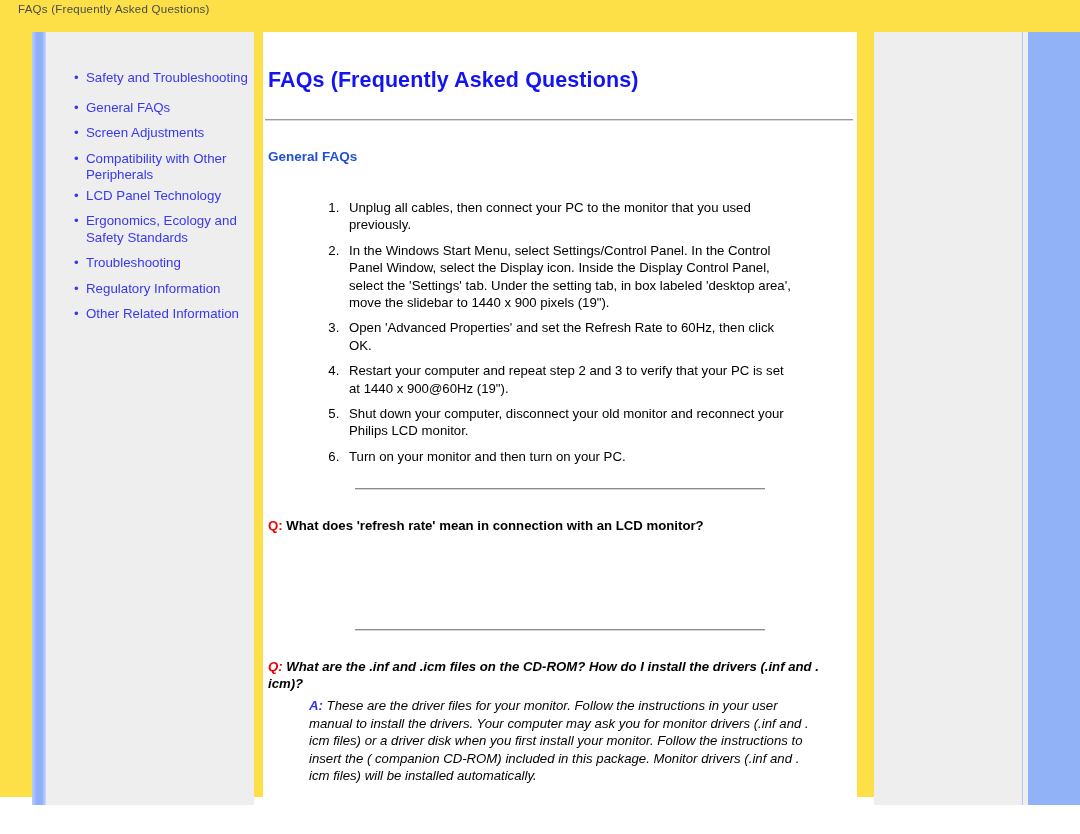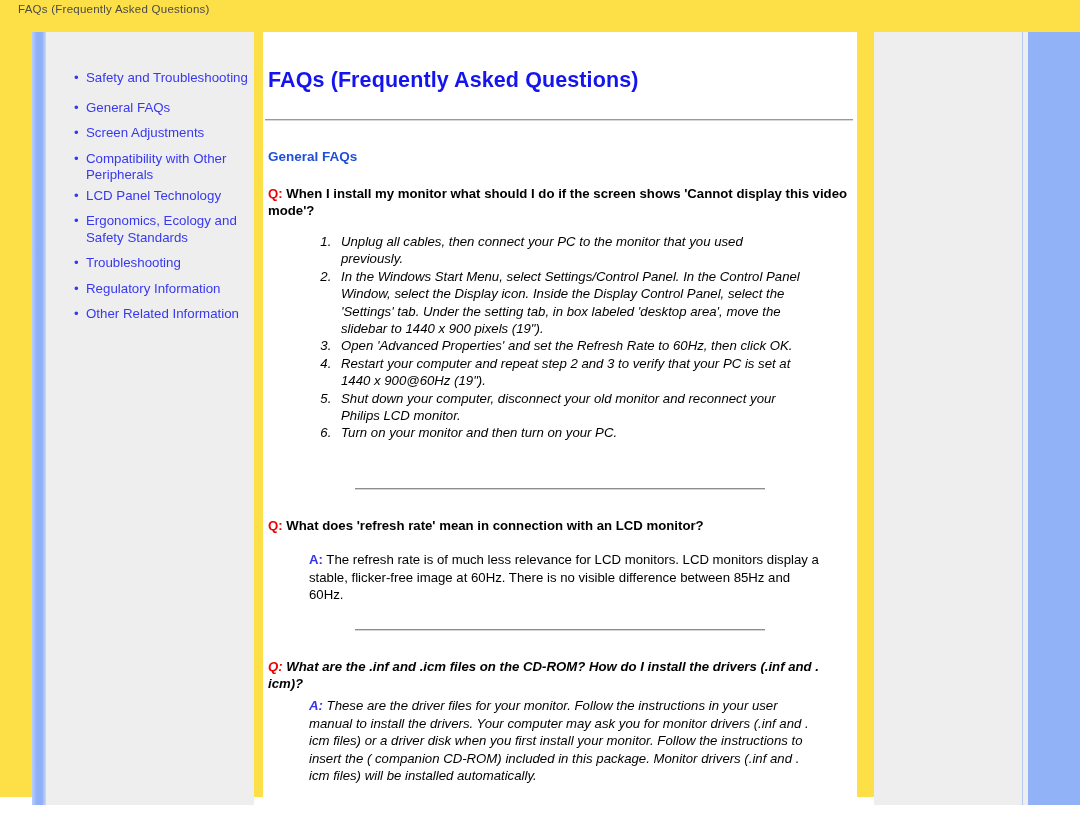--- a/index.html
+++ b/index.html
@@ -133,21 +133,21 @@
   .a-mark { color: #3535e8; font-weight: bold; }
 
   ol.steps {
     margin: 0;
     padding-left: 72px;
     padding-right: 55px;
     font-size: 13.2px;
     line-height: 17.4px;
     color: #000000;
   }
-  ol.steps li { padding-left: 6px; margin: 0; font-style: italic; }
+  ol.steps li { padding-left: 6px; margin: 8px; }
 
   .rule {
     position: absolute;
     left: 92px;
     width: 410px;
     height: 2px;
     background: linear-gradient(to bottom, #8d8d8d 0%, #8d8d8d 50%, #d5d5d5 50%, #d5d5d5 100%);
   }
 
   
@@ -242,44 +242,36 @@
     </ul>
   </div>
 
   <div class="content">
 
     <div class="page-title">FAQs (Frequently Asked Questions)</div>
     <div class="title-rule"></div>
     <div class="section-title">General FAQs</div>
 
     <div class="qa-block" style="top:153px;">
-      <div class="q-line">
-        <span class="q-mark">Q:</span>
-        <span>When I install my monitor what should I do if the screen shows 'Cannot display this video mode'?</span>
-      </div>
       <ol class="steps" style="margin-top:14px;">
         <li>Unplug all cables, then connect your PC to the monitor that you used previously.</li>
         <li>In the Windows Start Menu, select Settings/Control Panel. In the Control Panel Window, select the Display icon. Inside the Display Control Panel, select the 'Settings' tab. Under the setting tab, in box labeled 'desktop area', move the slidebar to 1440 x 900 pixels (19").</li>
         <li>Open 'Advanced Properties' and set the Refresh Rate to 60Hz, then click OK.</li>
         <li>Restart your computer and repeat step 2 and 3 to verify that your PC is set at 1440 x 900@60Hz (19").</li>
         <li>Shut down your computer, disconnect your old monitor and reconnect your Philips LCD monitor.</li>
         <li>Turn on your monitor and then turn on your PC.</li>
       </ol>
     </div>
 
     <div class="rule" style="top:456px;"></div>
 
     <div class="qa-block" style="top:485px;">
       <div class="q-line">
         <span class="q-mark">Q:</span>
         <span>What does 'refresh rate' mean in connection with an LCD monitor?</span>
-      </div>
-      <div class="a-line" style="margin-top:17px;">
-        <span class="a-mark">A:</span>
-        <span>The refresh rate is of much less relevance for LCD monitors. LCD monitors display a stable, flicker-free image at 60Hz. There is no visible difference between 85Hz and 60Hz.</span>
       </div>
     </div>
 
     <div class="rule" style="top:597px;"></div>
 
     <div class="qa-block" style="top:626px;font-style:italic;">
       <div class="q-line">
         <span class="q-mark">Q:</span>
         <span>What are the .inf and .icm files on the CD-ROM? How do I install the drivers (.inf and . icm)?</span>
       </div>

